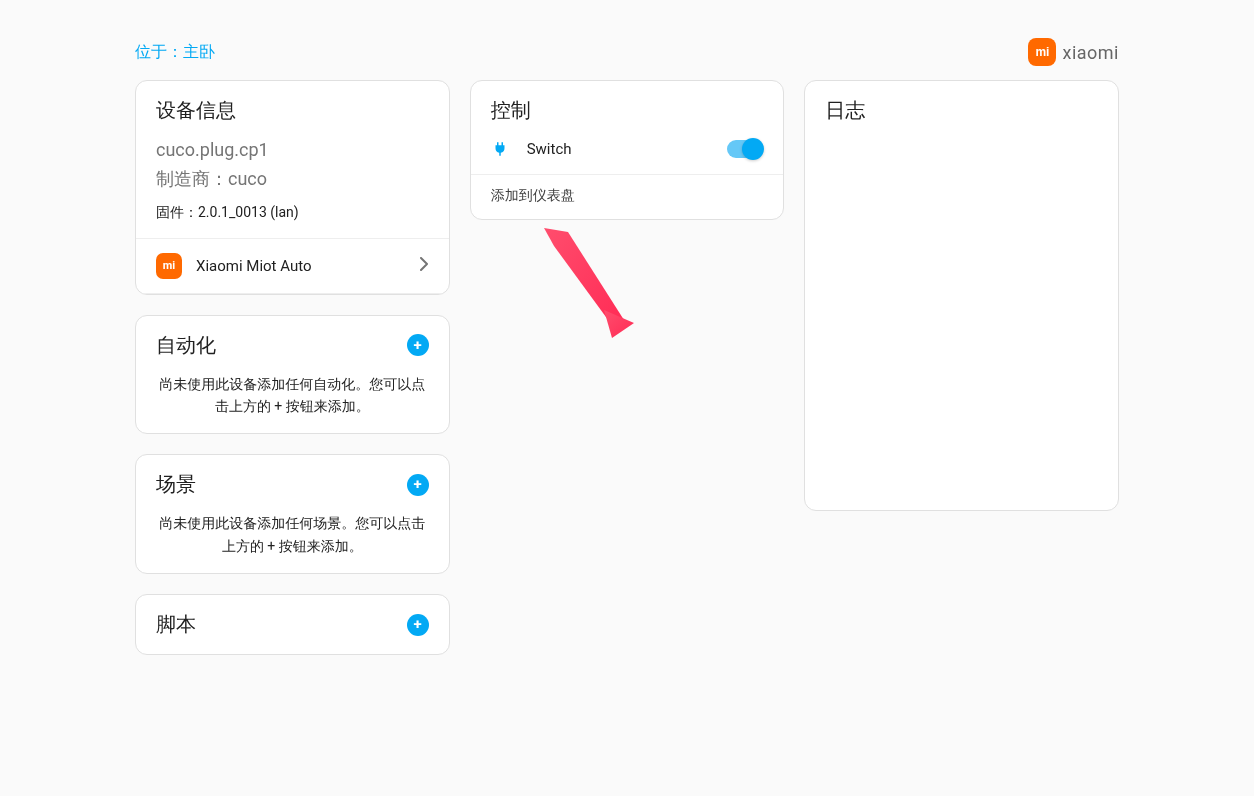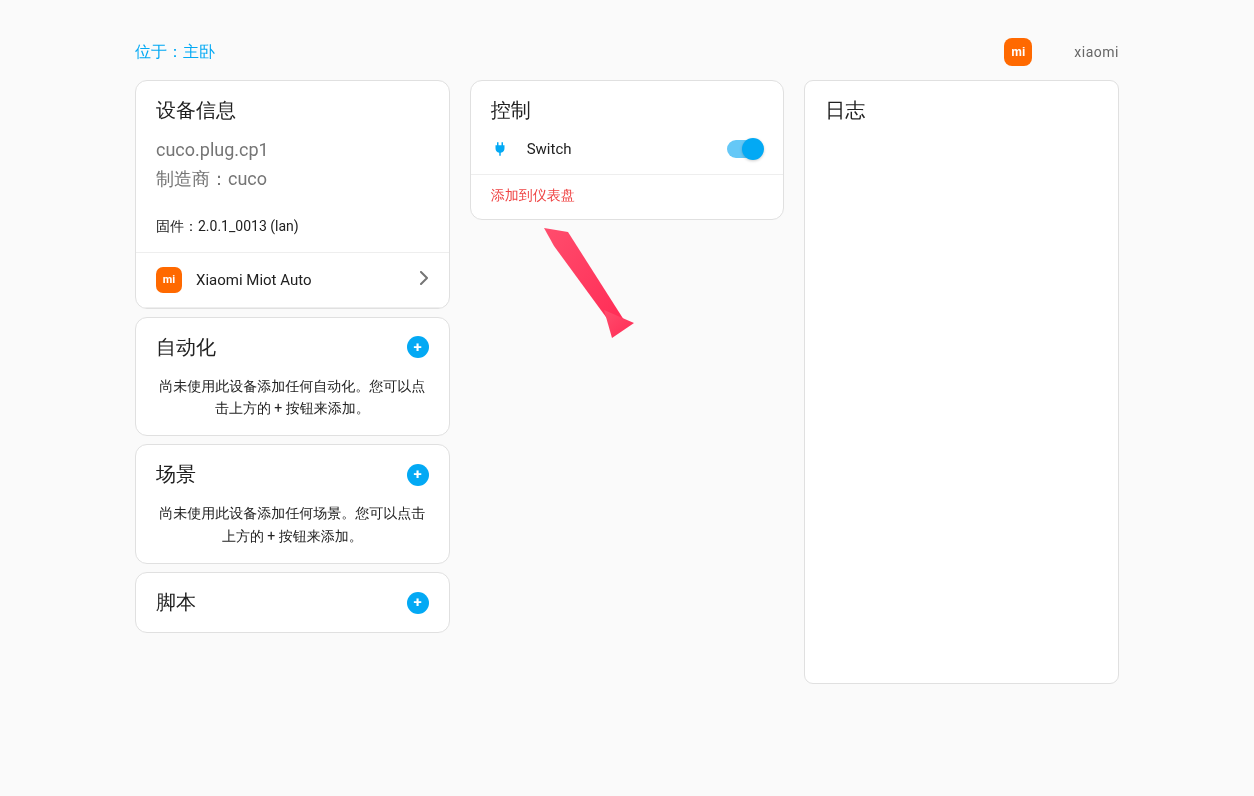--- a/index.html
+++ b/index.html
@@ -28,45 +28,45 @@
       display: flex; align-items: center; gap: 6px;
     }
     .xiaomi-logo-icon {
       width: 28px; height: 28px; border-radius: 8px;
       background: #ff6900;
       display: flex; align-items: center; justify-content: center;
       color: #fff; font-weight: 700; font-size: 12px;
       font-family: Arial, sans-serif;
     }
     .xiaomi-brand-text {
-      color: #666; font-size: 14px; font-weight: 400; letter-spacing: 0.5px; margin-left: 36px;
+      color: #666; font-size: 18px; font-weight: 400; letter-spacing: 0.5px;
     }
     .columns {
       position: absolute;
       top: 80px; left: 135px; right: 135px;
       display: flex; gap: 20px;
       align-items: flex-start;
     }
-    .col { flex: 1; display: flex; flex-direction: column; gap: 8px; min-width: 0; }
+    .col { flex: 1; display: flex; flex-direction: column; gap: 20px; min-width: 0; }
     .card {
       background: #fff;
       border: 1px solid #e0e0e0;
       border-radius: 12px;
       overflow: hidden;
     }
     .card-pad { padding: 16px 20px; }
     .card-title {
       font-size: 20px;
       font-weight: 500;
       color: #212121;
       display: flex; justify-content: space-between; align-items: center;
     }
     .muted { color: #757575; font-size: 18px; line-height: 1.6; }
     .device-meta { margin-top: 12px; }
-    .firmware { color: #212121; font-size: 14px; margin-top: 24px; }
+    .firmware { color: #212121; font-size: 14px; margin-top: 10px; }
     .divider { border-top: 1px solid #eee; }
     .integration-row {
       display: flex; align-items: center; gap: 14px; padding: 14px 20px;
       cursor: pointer;
     }
     .integration-icon {
       width: 26px; height: 26px; border-radius: 7px; background: #ff6900;
       display: flex; align-items: center; justify-content: center;
       color: #fff; font-weight: 700; font-size: 11px;
     }
@@ -101,24 +101,24 @@
     .toggle {
       width: 36px; height: 18px; border-radius: 9px;
       background: #65c8f7; position: relative; cursor: pointer;
     }
     .toggle::after {
       content: ""; position: absolute; right: -1px; top: -2px;
       width: 22px; height: 22px; border-radius: 50%;
       background: #03a9f4; box-shadow: 0 1px 3px rgba(0,0,0,0.2);
     }
     .add-dashboard {
-      color: #ef4444; font-size: 14px; padding: 12px 20px 14px; cursor: pointer;
+      color: #404040; font-size: 14px; padding: 12px 20px 14px; cursor: pointer;
     }
     
-    .log-card { height: 604px; border-radius: 9px; }
+    .log-card { height: 431px; }
     .log-empty { text-align: center; color: #212121; font-size: 14px; margin-top: 30px; }
     
     .arrow {
       position: absolute;
       left: 544px; top: 228px;
       pointer-events: none;
     }
   </style>
 </head>
 <body>

